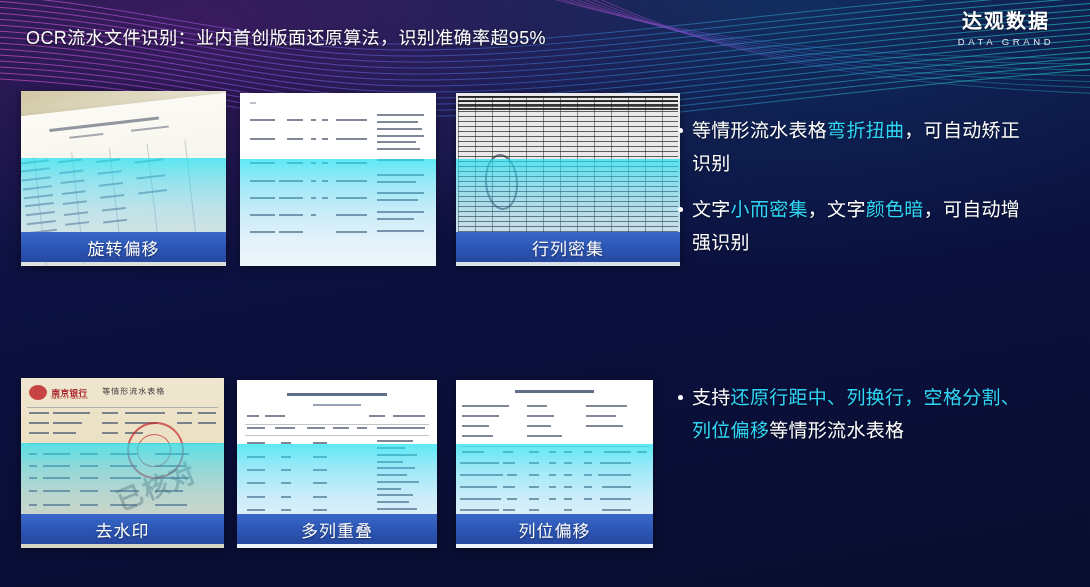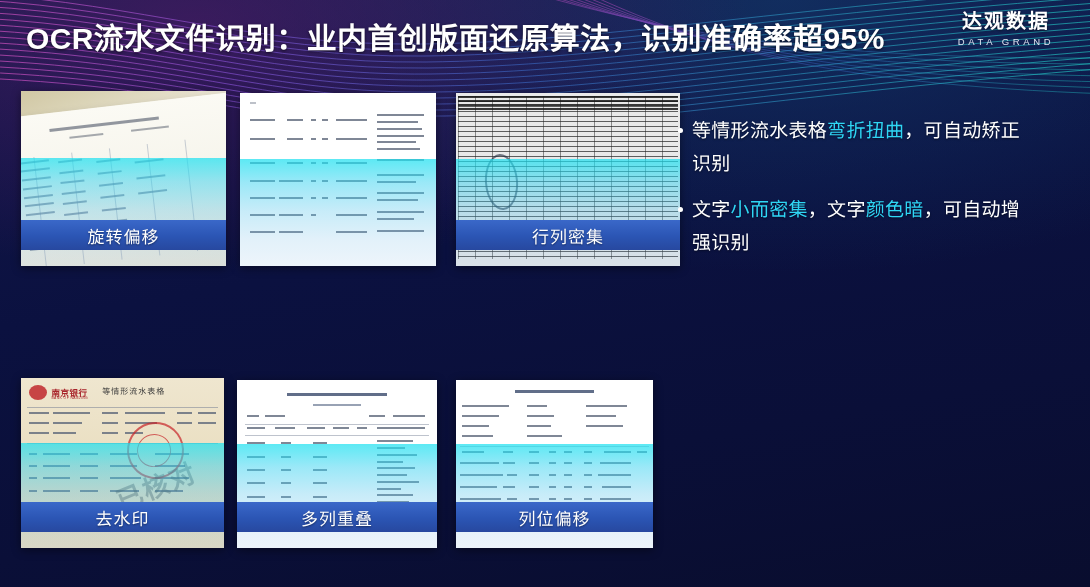--- a/index.html
+++ b/index.html
@@ -29,22 +29,22 @@
 
   
   .header {
     position: absolute;
     top: 10px; left: 26px;
     width: 880px; height: 52px;
     display: flex; align-items: center;
   }
   .slide-title {
     color: #ffffff;
-    font-size: 30px;
-    font-weight: 700;
+    font-size: 18px;
+    font-weight: 400;
     letter-spacing: 0.4px;
     white-space: nowrap;
     text-shadow: 0 1px 3px rgba(0,0,0,0.65);
   }
 
   .logo {
     position: absolute;
     top: 10px; right: 18px;
     width: 132px;
     text-align: center;
@@ -87,21 +87,21 @@
     background: linear-gradient(180deg,
         rgba(30,225,240,0.72) 0%,
         rgba(55,210,240,0.50) 22%,
         rgba(80,195,235,0.32) 48%,
         rgba(110,185,230,0.20) 75%,
         rgba(130,180,225,0.14) 100%);
     pointer-events: none;
   }
   .caption {
     position: absolute;
-    left: 0; right: 0; bottom: 16px;
+    left: 0; right: 0; bottom: 4px;
     height: 30px;
     background: linear-gradient(180deg, #3a68c9 0%, #2b55b4 55%, #27489f 100%);
     color: #ffffff;
     font-size: 17px;
     letter-spacing: 1px;
     display: flex;
     align-items: center;
     justify-content: center;
     text-shadow: 0 1px 2px rgba(0,0,0,0.45);
   }
@@ -543,15 +543,19 @@
       <span class="dot"></span>
       <span class="btext"><span>等情形流水表格</span><span class="hl">弯折扭曲</span><span>，可自动矫正识别</span></span>
     </div>
     <div class="bullet">
       <span class="dot"></span>
       <span class="btext"><span>文字</span><span class="hl">小而密集</span><span>，文字</span><span class="hl">颜色暗</span><span>，可自动增强识别</span></span>
     </div>
   </div>
 
   <div class="bullets" style="left:678px; top:382px; width:400px;">
+    <div class="bullet">
+      <span class="dot"></span>
+      <span class="btext"><span>支持</span><span class="hl">还原行距中、列换行，空格分割、列位偏移</span><span>等情形流水表格</span></span>
+    </div>
   </div>
 
 </div>
 
 </body></html>

